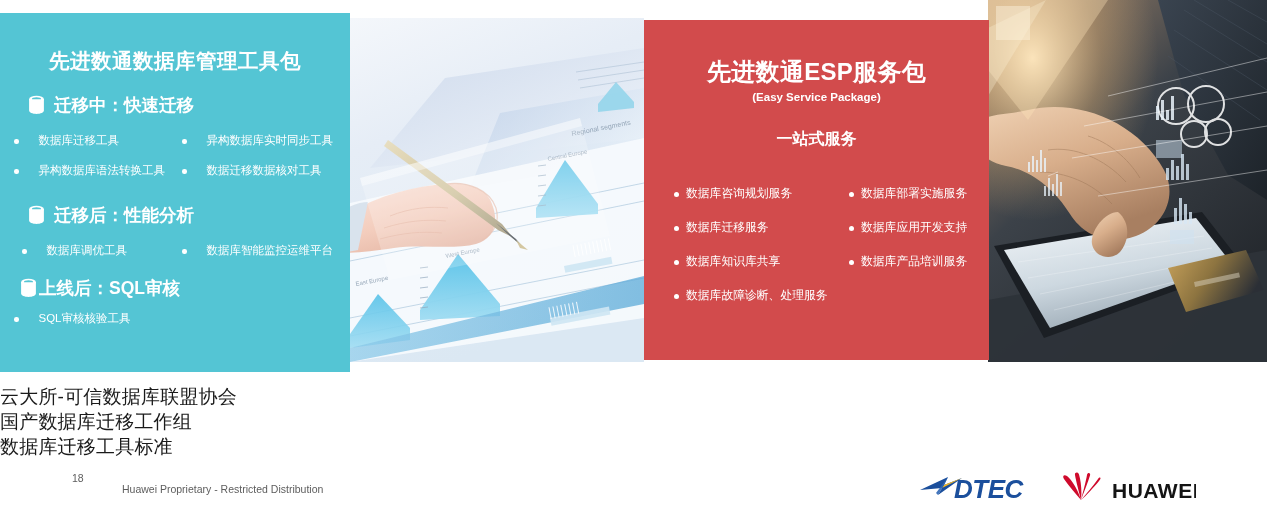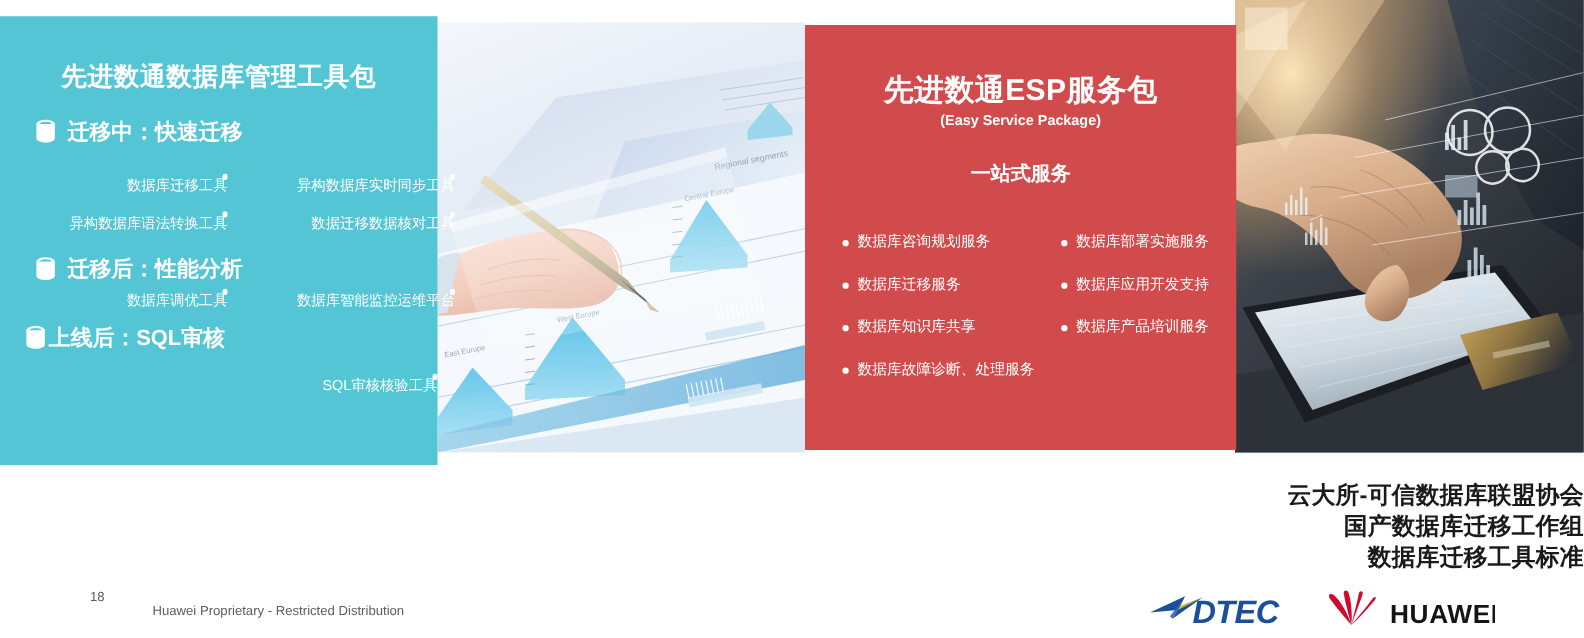--- a/index.html
+++ b/index.html
@@ -40,24 +40,23 @@
   .db-icon{display:inline-block;width:17px;height:20px;position:relative;flex:0 0 auto;}
   .db-icon svg{display:block;}
 
   .bullet-grid{
     display:grid;
     grid-template-columns:168px 182px;
     row-gap:0px;
     margin:0;padding:0;
   }
   .bullet{
-    display:flex;align-items:flex-end;gap:0;
+    display:flex;align-items:flex-start;gap:20px;
     color:#ffffff;font-size:11.5px;line-height:1;
     white-space:nowrap;
-    flex-direction:column;
   }
   .dot{
     flex:0 0 auto;width:4.5px;height:4.5px;border-radius:50%;
     background:#ffffff;margin-top:4px;
   }
 
   
   .photo-mid{
     position:absolute;left:350px;top:18px;width:294px;height:344px;
     overflow:hidden;background:#eef3f9;
@@ -92,22 +91,22 @@
   .red-bullet{
     display:flex;align-items:flex-start;gap:7px;
     color:#ffffff;font-size:11.8px;line-height:1;white-space:nowrap;
     height:34px;
   }
   .red-bullet .dot{margin-top:4px;width:5px;height:5px;}
 
   
   .caption{
     position:absolute;left:0;top:384px;width:1267px;
-    text-align:right;color:#1a1a1a;
-    font-weight:bold;font-size:19px;line-height:25px;
+    text-align:left;color:#1a1a1a;
+    font-weight:normal;font-size:19px;line-height:25px;
     letter-spacing:.2px;
   }
   .caption div{white-space:nowrap;}
 
   
   .foot-page{
     position:absolute;left:72px;top:472px;
     font-size:10.5px;color:#5d5d5d;
   }
   .foot-note{
@@ -427,21 +426,21 @@
         <span class="db-icon">
           <svg width="17" height="20" viewBox="0 0 17 20">
             <ellipse cx="8.5" cy="4.2" rx="7.4" ry="3.4" fill="#ffffff"></ellipse>
             <ellipse cx="8.5" cy="4.2" rx="4.6" ry="1.9" fill="#54c5d4"></ellipse>
             <path d="M1.1,4.2 L1.1,15.6 C1.1,17.5 4.4,19 8.5,19 C12.6,19 15.9,17.5 15.9,15.6 L15.9,4.2 Z" fill="#ffffff"></path>
           </svg>
         </span>
         <span>迁移后：性能分析</span>
       </div>
 
-      <div class="bullet-grid" style="padding-left:22px;grid-template-columns:160px 182px;">
+      <div class="bullet-grid" style="margin-top:18px;padding-left:22px;grid-template-columns:160px 182px;">
         <div class="bullet" style="height:28px;">
           <span class="dot"></span>
           <span>数据库调优工具</span>
         </div>
         <div class="bullet" style="height:28px;">
           <span class="dot"></span>
           <span>数据库智能监控运维平台</span>
         </div>
       </div>
 

